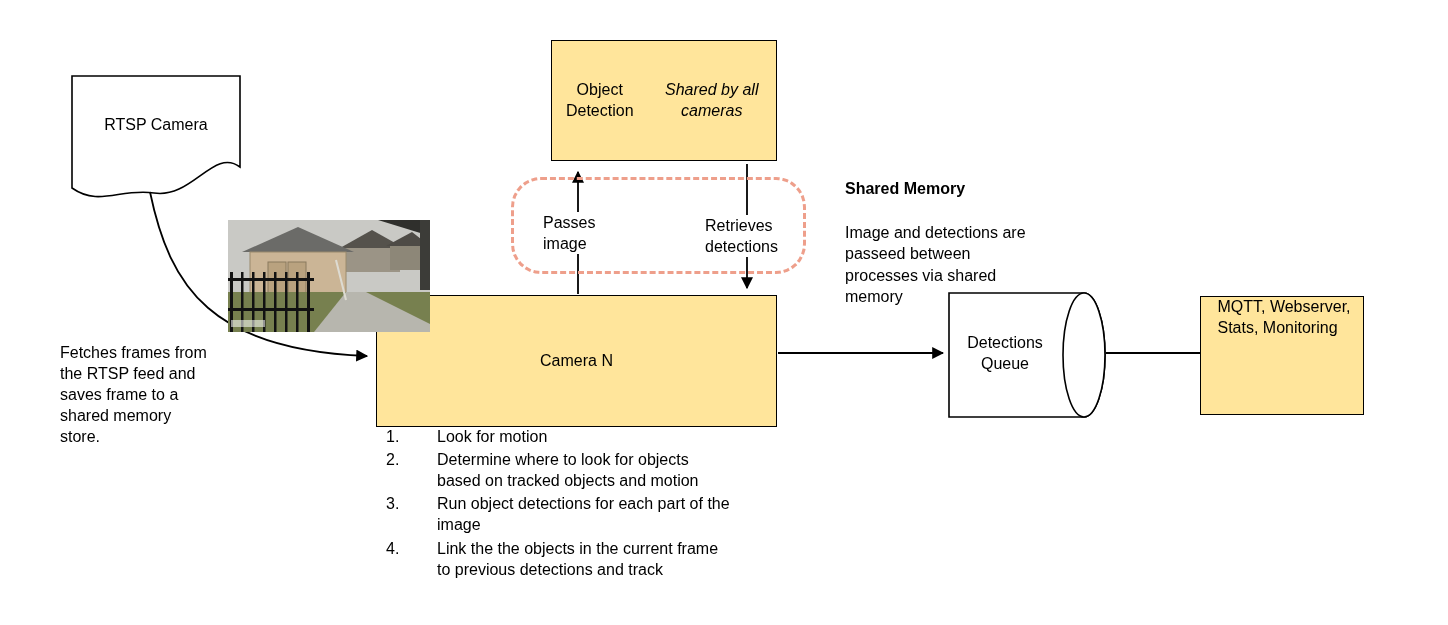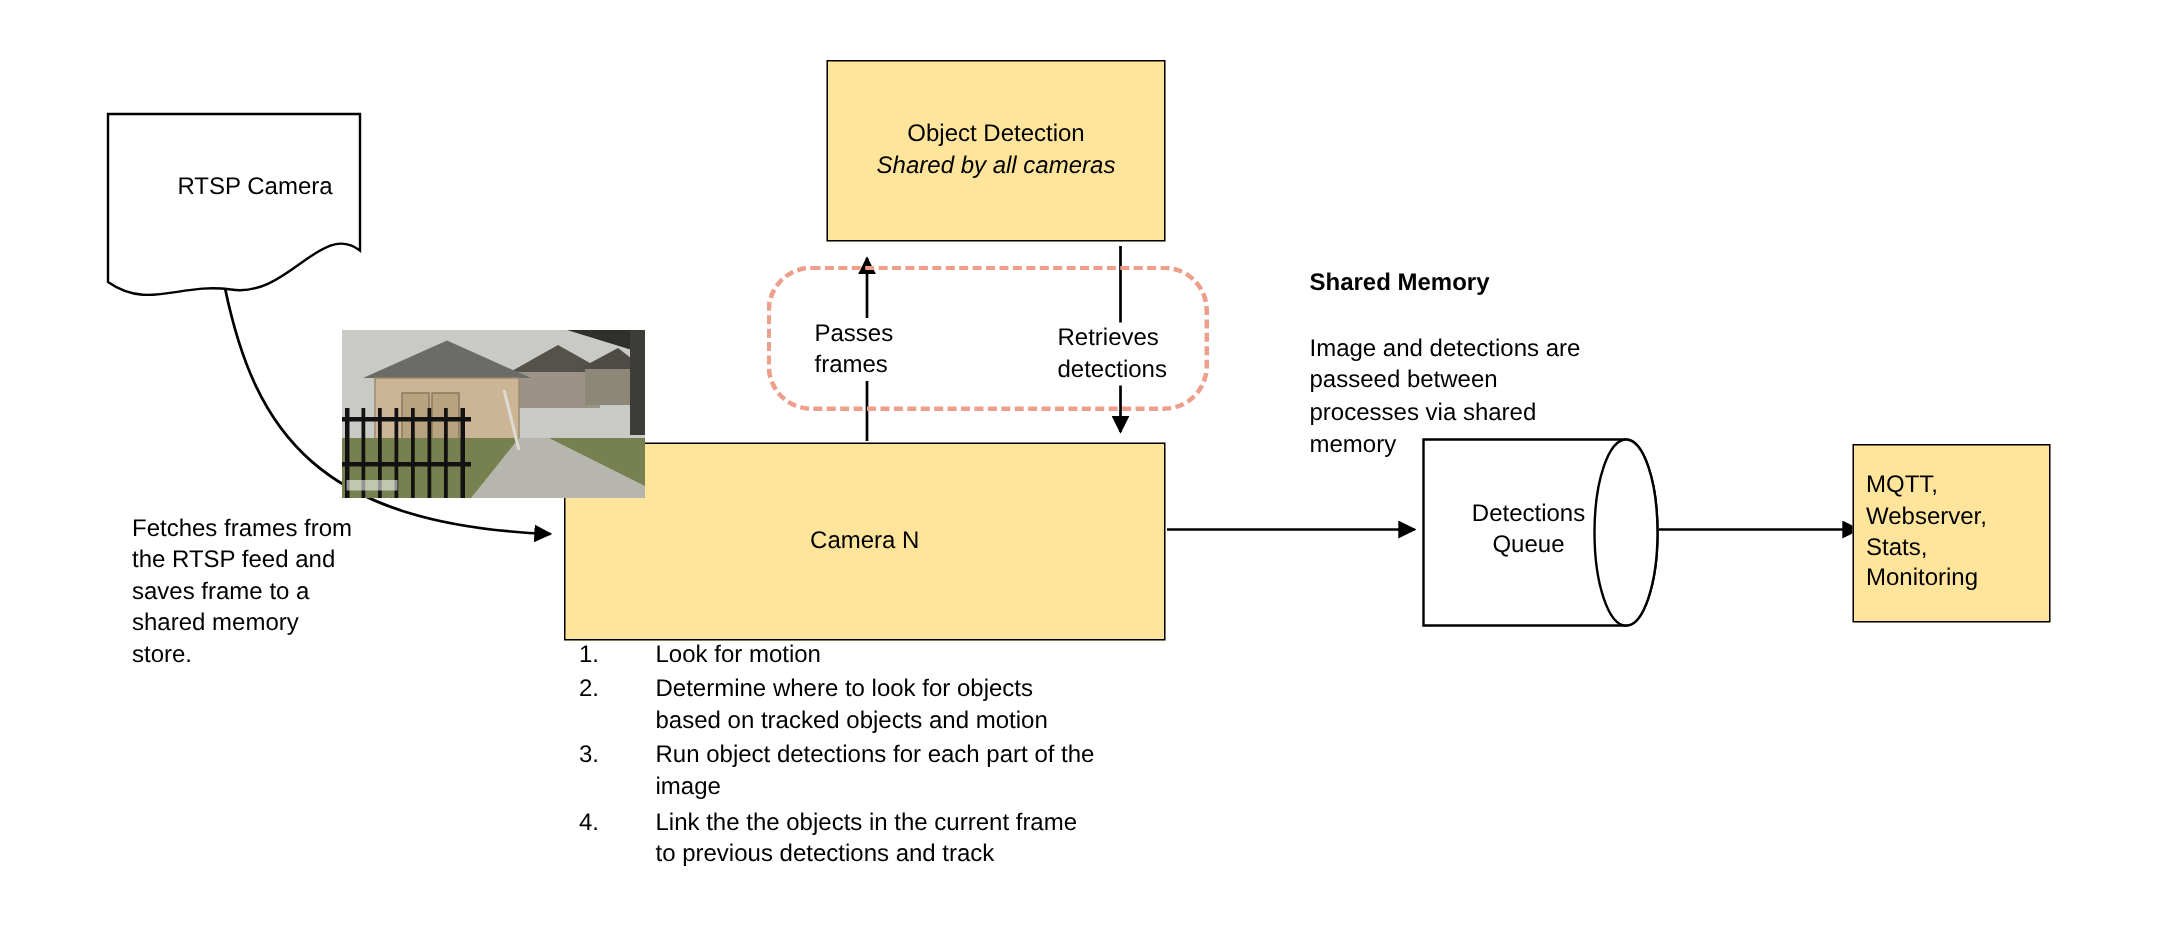--- a/index.html
+++ b/index.html
@@ -12,35 +12,35 @@
     background: #ffffff;
     overflow: hidden;
     font-size: 16px;
   }
   .layer { position: absolute; left: 0; top: 0; width: 1448px; height: 625px; }
   .node {
     position: absolute;
     background: #ffe59b;
     border: 1.6px solid #000;
     display: flex;
-    flex-direction: column;
+    flex-direction: row;
     align-items: center;
     justify-content: center;
     text-align: center;
     line-height: 1.3;
   }
   .node.left-align { align-items: flex-start; text-align: left; padding-left: 8px; padding-right: 4px; }
   .subtitle { font-style: italic; }
   .dashedbox {
     position: absolute;
     border: 3px dashed #ee9f8b;
     border-radius: 30px;
     background: transparent;
   }
-  .note { position: absolute; line-height: 1.32; white-space: pre-line; padding-left: 28px; }
+  .note { position: absolute; line-height: 1.32; white-space: pre-line; }
   .note.center { text-align: center; }
   .note.masked { background: #ffffff; padding: 0 2px; }
   .note-title { font-weight: bold; margin-bottom: 2px; }
   .preline { white-space: pre-line; }
   .steps { position: absolute; left: 383px; top: 426px; width: 372px; list-style: none; counter-reset: li; line-height: 1.32; }
   .steps li { position: relative; counter-increment: li; padding-left: 54px; margin-bottom: 2px; white-space: pre-line; }
   .steps li::before { content: counter(li) "."; position: absolute; left: 3px; top: 0; }
   .photo { position: absolute; left: 228px; top: 220px; width: 202px; height: 112px; }
   .photo svg { display: block; width: 100%; height: 100%; }
 </style>
@@ -76,21 +76,21 @@
 
   <div class="node" style="left:376px; top:295px; width:401px; height:132px;">
     <span>Camera N</span>
   </div>
 
   <div class="node" style="left:551px; top:40px; width:226px; height:121px;">
     <span>Object Detection</span>
     <span class="subtitle">Shared by all cameras</span>
   </div>
 
-  <div class="node left-align" style="left:1235px; top:296px; width:132px; height:119px;">
+  <div class="node left-align" style="left:1200px; top:296px; width:164px; height:119px;">
     <span class="preline">MQTT, Webserver,
 Stats, Monitoring</span>
   </div>
 
   <div class="dashedbox" style="left:511px; top:177px; width:295px; height:97px;"></div>
 
   <div class="photo">
     <svg viewBox="0 0 202 112" preserveAspectRatio="none">
       <rect width="202" height="112" fill="#c9c9c5"></rect>
       <polygon points="112,28 144,10 176,28" fill="#55524c"></polygon>
@@ -118,21 +118,21 @@
         <rect x="68" y="52" width="2.5" height="60"></rect>
         <rect x="79" y="52" width="3" height="60"></rect>
       </g>
       <rect x="3" y="100" width="34" height="7" fill="#ffffff" opacity="0.55"></rect>
     </svg>
   </div>
 
   <div class="note center" style="left:72px; top:114px; width:168px;">RTSP Camera</div>
 
   <div class="note masked" style="left:541px; top:212px;">Passes
-frames</div>
+image</div>
 
   <div class="note masked" style="left:703px; top:203px;margin-top:12px;">Retrieves
 detections</div>
 
   <div class="note" style="left:845px; top:157px; width:215px;">
     <div class="note-title">Shared Memory</div>
     <div class="preline">Image and detections are
 passeed between
 processes via shared
 memory</div>

